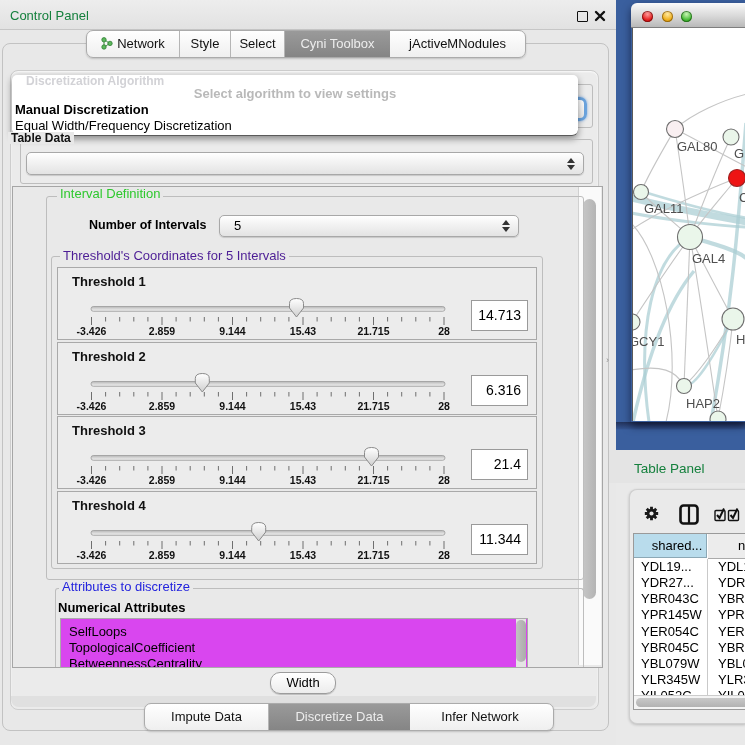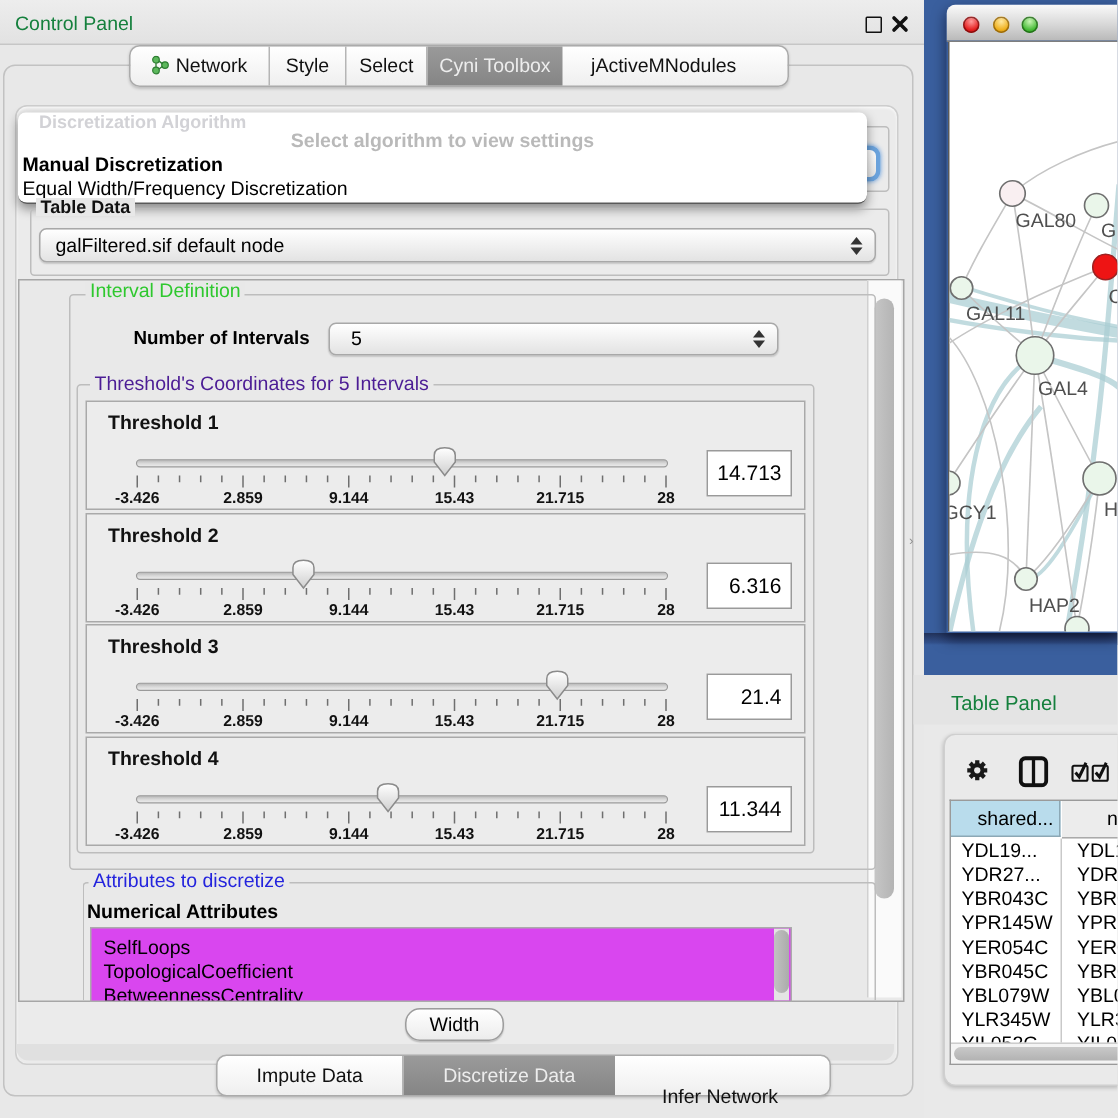--- a/index.html
+++ b/index.html
@@ -36,36 +36,35 @@
 
 <div class="abs" style="left:10px;top:70px;width:587px;height:638px;background:#ebebeb;border:1px solid #cdcdcd;border-radius:8px;box-shadow:inset 0 1px 2px rgba(255,255,255,0.8);"></div>
 <div class="abs" style="left:11px;top:696px;width:585px;height:11px;background:#e0e0e0;border-radius:0 0 8px 8px;"></div>
 
 <div class="abs" style="left:86px;top:30px;width:438px;height:26px;background:linear-gradient(#ffffff,#efefef);border:1px solid #ababab;border-radius:7px;box-shadow:0 1px 2px rgba(0,0,0,0.18);white-space:nowrap;">
 <span class="seg" style="width:92px;border-right:1px solid #b5b5b5;"><svg width="12" height="13" viewBox="0 0 12 13" style="vertical-align:-2px;margin-right:4px;">
         <circle cx="3" cy="2.8" r="2.2" fill="#5cb85c" stroke="#2e7d32" stroke-width="0.8"></circle>
         <circle cx="3" cy="10" r="2.2" fill="#5cb85c" stroke="#2e7d32" stroke-width="0.8"></circle>
         <circle cx="9" cy="6.4" r="2.2" fill="#5cb85c" stroke="#2e7d32" stroke-width="0.8"></circle>
         <path d="M3 5 L3 8 M4.8 3.6 L7.4 5.6 M4.8 9.2 L7.4 7.2" stroke="#2e7d32" stroke-width="0.9"></path>
-      </svg>Network</span><span class="seg" style="width:50px;border-right:1px solid #b5b5b5;">Style</span><span class="seg" style="width:53px;border-right:1px solid #b5b5b5;">Select</span><span class="seg" style="width:90px;background:linear-gradient(#9a9a9a,#858585);color:#ededed;">Cyni Toolbox</span><span class="seg" style="width:135px;">jActiveMNodules</span>
+      </svg>Network</span><span class="seg" style="width:50px;border-right:1px solid #b5b5b5;">Style</span><span class="seg" style="width:53px;border-right:1px solid #b5b5b5;">Select</span><span class="seg" style="width:105px;background:linear-gradient(#9a9a9a,#858585);color:#ededed;">Cyni Toolbox</span><span class="seg" style="width:135px;">jActiveMNodules</span>
 </div>
 
 <div class="abs gbox" style="left:20px;top:84px;width:571px;height:42px;"></div>
 <div class="abs" style="left:303px;top:97px;width:278px;height:18px;border:3px solid #6ba3dd;border-radius:7px;background:linear-gradient(#ffffff,#e8e8e8);box-shadow:0 0 3px rgba(90,150,220,0.8);"></div>
 
 <div class="abs" style="left:12px;top:75px;width:566px;height:60px;background:#fff;border-radius:5px 5px 6px 6px;border-bottom:1.5px solid #5a5a5a;box-shadow:0 3px 7px rgba(0,0,0,0.42);"></div>
 <div class="abs" style="left:26px;top:74px;font-size:12px;font-weight:bold;color:#d2d2d6;">Discretization Algorithm</div>
 <div class="abs" style="left:12px;top:86px;width:566px;text-align:center;font-size:13px;color:#b9b9b9;font-weight:bold;">Select algorithm to view settings</div>
 <div class="abs" style="left:15px;top:102px;font-size:13px;font-weight:bold;color:#000;">Manual Discretization</div>
 <div class="abs" style="left:15px;top:118px;font-size:13px;color:#000;">Equal Width/Frequency Discretization</div>
 
 <div class="abs gbox" style="left:20px;top:139px;width:571px;height:43px;"></div>
-<div class="abs grouplab" style="left:24px;top:132px;">Table Data</div>
+<div class="abs grouplab" style="left:8px;top:132px;">Table Data</div>
 <div class="abs combo" style="left:26px;top:152px;width:556px;height:21px;">
-  <span class="ctext">galFiltered.sif default node</span>
     <span class="stepper"></span>
 </div>
 
 <div class="abs" style="left:12px;top:186px;width:589px;height:480px;border:1px solid #a6a6a6;background:#e9e9e9;"></div>
 <div class="abs" style="left:578px;top:187px;width:22px;height:478px;background:#fafafa;border-left:1px solid #d0d0d0;"></div>
 <div class="abs" style="left:583px;top:199px;width:13px;height:400px;background:linear-gradient(90deg,#c6c6c6,#b4b4b4);border-radius:7px;"></div>
 
 <div class="abs gbox" style="left:46px;top:196px;width:536px;height:382px;"></div>
 <div class="abs grouplab" style="left:57px;top:188px;color:#2ec82e;font-weight:normal;font-size:13px;">Interval Definition</div>
 <div class="abs" style="left:89px;top:218px;font-size:12.5px;font-weight:bold;">Number of Intervals</div>
@@ -196,21 +195,21 @@
  <div style="position:absolute;left:8px;top:5px;font-size:13px;">SelfLoops</div>
  <div style="position:absolute;left:8px;top:21px;font-size:13px;">TopologicalCoefficient</div>
  <div style="position:absolute;left:8px;top:37px;font-size:13px;">BetweennessCentrality</div>
  <div style="position:absolute;right:1px;top:0px;width:10px;height:48px;background:#e4e4e4;"></div>
  <div style="position:absolute;right:1px;top:1px;width:10px;height:42px;background:linear-gradient(90deg,#c2c2c2,#ababab);border-radius:5px;"></div>
 </div>
 
 <div class="abs" style="left:270px;top:672px;width:64px;height:20px;border:1px solid #9c9c9c;border-radius:10px;background:linear-gradient(#ffffff,#ececec);text-align:center;font-size:13px;line-height:19px;box-shadow:0 1px 1px rgba(0,0,0,0.2);">Width</div>
 
 <div class="abs" style="left:144px;top:703px;width:408px;height:26px;background:linear-gradient(#ffffff,#efefef);border:1px solid #ababab;border-radius:7px;box-shadow:0 1px 2px rgba(0,0,0,0.18);white-space:nowrap;">
-<span class="seg" style="width:123px;border-right:1px solid #b5b5b5;">Impute Data</span><span class="seg" style="width:141px;background:linear-gradient(#9a9a9a,#858585);color:#ededed;">Discretize Data</span><span class="seg" style="width:140px;margin-top:14px;">Infer Network</span>
+<span class="seg" style="width:123px;border-right:1px solid #b5b5b5;">Impute Data</span><span class="seg" style="width:141px;background:linear-gradient(#9a9a9a,#858585);color:#ededed;">Discretize Data</span><span class="seg" style="width:140px;">Infer Network</span>
 </div>
 <div class="abs" style="left:606px;top:354px;width:8px;height:12px;color:#8f8f8f;font-size:9px;line-height:12px;">›</div>
 
 <div class="abs" style="left:616px;top:0;width:129px;height:450px;background:#3a5f9e;"></div>
 <div class="abs" style="left:616px;top:422px;width:129px;height:8px;background:linear-gradient(#22325a,#32508a 80%,#3a5f9e);"></div>
 
 <div class="abs" style="left:631px;top:3px;width:114px;height:419px;border-radius:6px 0 0 0;box-shadow:0 4px 9px rgba(0,0,20,0.55);"></div>
 <div class="abs" style="left:631px;top:3px;width:114px;height:24px;background:linear-gradient(#fafafa,#d8d8d8 55%,#b9b9b9);border-radius:6px 0 0 0;border-bottom:1px solid #7e7e7e;"></div>
 <div class="abs" style="left:642px;top:11px;width:11px;height:11px;border-radius:50%;background:radial-gradient(circle at 50% 30%,#ff9a9a,#e41e1e 60%,#a30c0c);box-shadow:inset 0 0 0 1px rgba(120,10,10,0.8), inset 0 1px 1px rgba(255,255,255,0.7);"></div>
 <div class="abs" style="left:661.5px;top:11px;width:11px;height:11px;border-radius:50%;background:radial-gradient(circle at 50% 30%,#ffe9a0,#efaf1b 60%,#a87208);box-shadow:inset 0 0 0 1px rgba(140,95,8,0.8), inset 0 1px 1px rgba(255,255,255,0.7);"></div>

